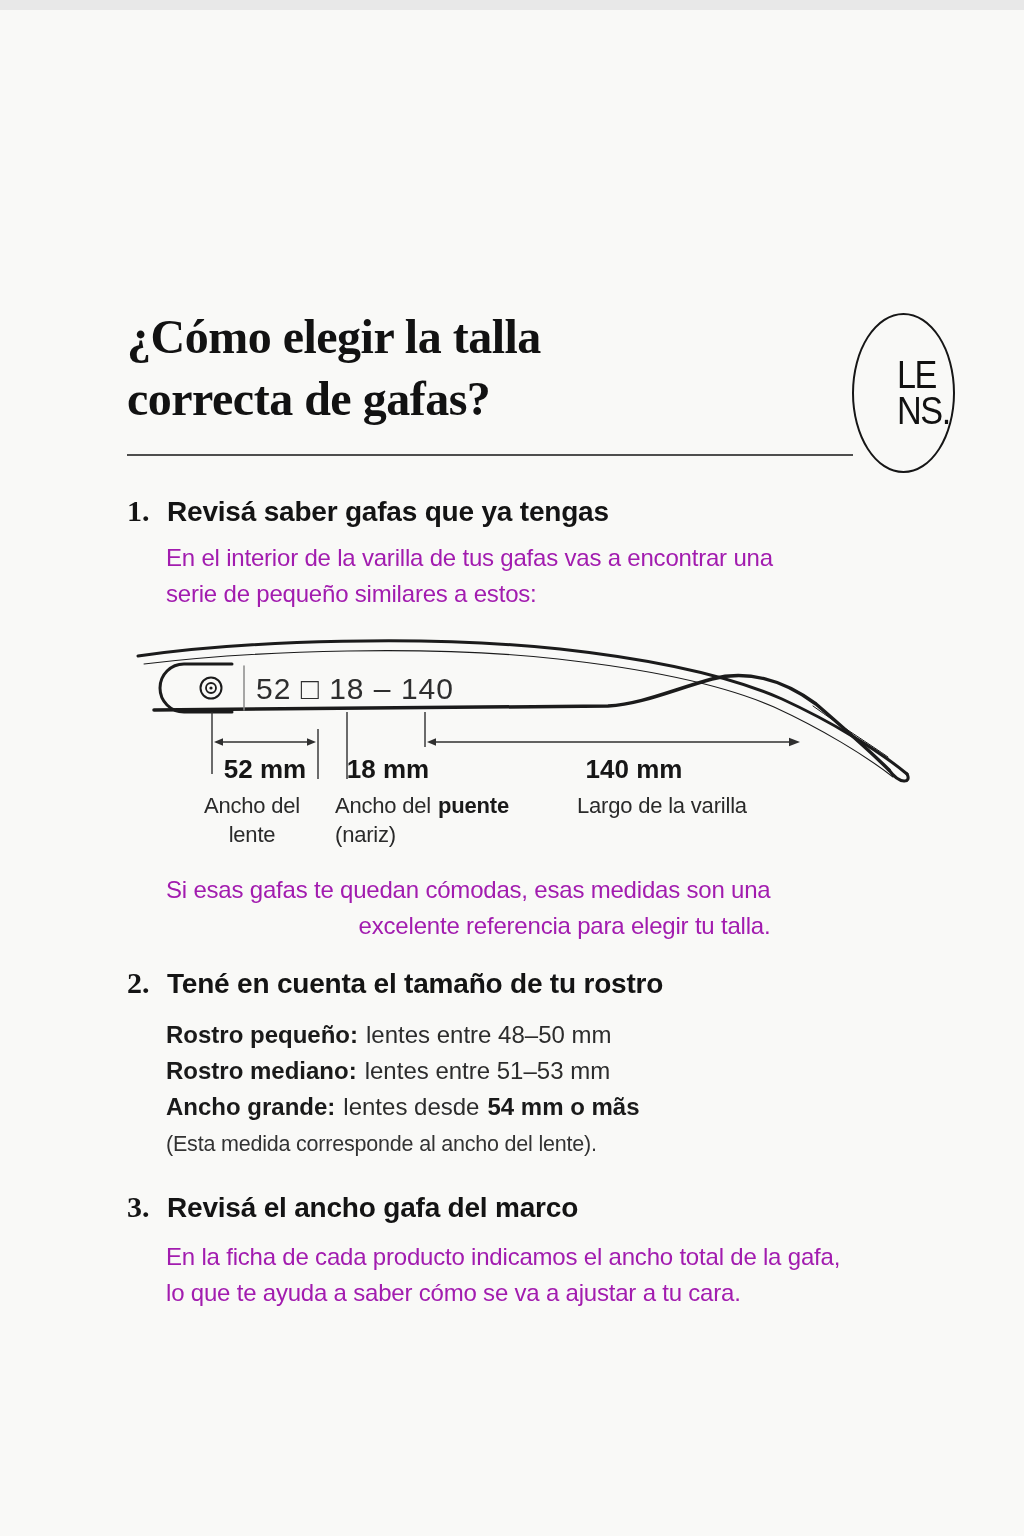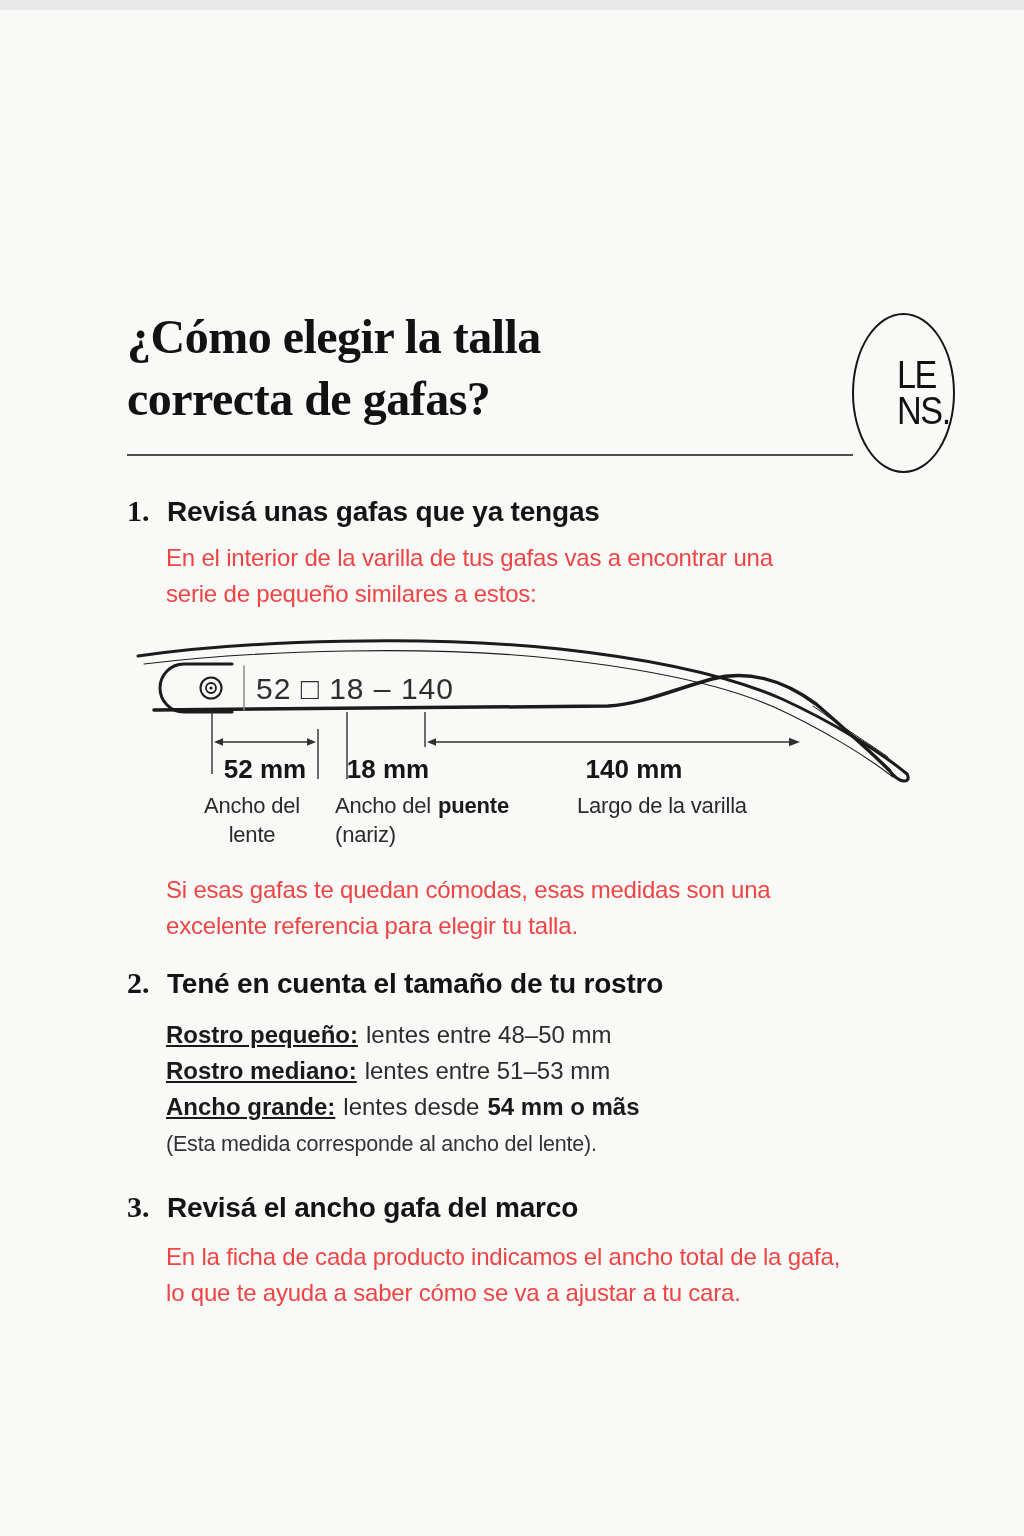--- a/index.html
+++ b/index.html
@@ -29,29 +29,29 @@
     position:absolute;left:127px;display:flex;align-items:baseline;
     color:#141414;white-space:nowrap;
   }
   .sec .num{
     font-family:"Liberation Serif","DejaVu Serif",serif;
     font-size:30px;font-weight:600;width:40px;flex:0 0 40px;
   }
   .sec .h{font-size:28px;font-weight:700;letter-spacing:-0.2px;}
   
   .body-block{
-    position:absolute;left:166px;font-size:24px;line-height:36px;color:#ef4444;
+    position:absolute;left:166px;font-size:24px;line-height:36px;color:#a21caf;
     letter-spacing:-0.2px;white-space:nowrap;
   }
   .note{
     position:absolute;left:166px;font-size:21.5px;color:#333;letter-spacing:-0.2px;
     white-space:nowrap;
   }
   .rostro{position:absolute;left:166px;font-size:24px;line-height:36px;color:#2c2c2c;white-space:nowrap;}
-  .rostro .rl-label{font-weight:700;color:#1a1a1a;margin-right:8px;text-decoration:underline;}
+  .rostro .rl-label{font-weight:700;color:#1a1a1a;margin-right:8px;}
   .rostro .rl-bold{font-weight:700;color:#1a1a1a;margin-left:8px;}
   
   .diagram{position:absolute;left:130px;top:616px;width:810px;height:232px;}
   svg text{font-family:"Liberation Sans","DejaVu Sans",sans-serif;fill:#1d1d1d;}
   .engraving{font-size:30px;letter-spacing:1px;fill:#2e2e2e;}
   .dim-value{font-size:26px;font-weight:700;fill:#161616;}
   .dim-label{font-size:22px;fill:#2a2a2a;letter-spacing:-0.2px;}
   .dim-label .bold{font-weight:700;fill:#1a1a1a;}
 </style>
 </head>
@@ -66,21 +66,21 @@
   <div class="rule"></div>
   <div class="logo">
     <div class="logo-inner">
       <div>LE</div>
       <div>NS.</div>
     </div>
   </div>
 
   <div class="sec" style="top:484px;">
     <span class="num">1.</span>
-    <span class="h">Revisá unas gafas que ya tengas</span>
+    <span class="h">Revisá saber gafas que ya tengas</span>
   </div>
   <div class="body-block" style="top:530px;">
     <div>En el interior de la varilla de tus gafas vas a encontrar una</div>
     <div>serie de pequeño similares a estos:</div>
   </div>
 
   <svg class="diagram" viewBox="0 0 810 232" aria-hidden="true">
     <g stroke="#1b1b1b" fill="none" stroke-linecap="round">
 
       <path d="M8,30 C120,14 300,9 430,23 C530,34 602,51 652,73 C702,96 748,124 777,148" stroke-width="3"></path>
@@ -125,21 +125,21 @@
     <text class="dim-value" x="258" y="152" text-anchor="middle">18 mm</text>
     <text class="dim-value" x="504" y="152" text-anchor="middle">140 mm</text>
 
     <text class="dim-label" x="122" y="187" text-anchor="middle">Ancho del</text>
     <text class="dim-label" x="122" y="216" text-anchor="middle">lente</text>
     <text class="dim-label" x="205" y="187"><tspan>Ancho del</tspan><tspan class="bold" dx="7">puente</tspan></text>
     <text class="dim-label" x="205" y="216">(nariz)</text>
     <text class="dim-label" x="447" y="187">Largo de la varilla</text>
   </svg>
 
-  <div class="body-block" style="top:862px;">
+  <div class="body-block" style="top:862px;text-align:right;">
     <div>Si esas gafas te quedan cómodas, esas medidas son una</div>
     <div>excelente referencia para elegir tu talla.</div>
   </div>
 
   <div class="sec" style="top:956px;">
     <span class="num">2.</span>
     <span class="h">Tené en cuenta el tamaño de tu rostro</span>
   </div>
   <div class="rostro" style="top:1007px;">
     <div>

